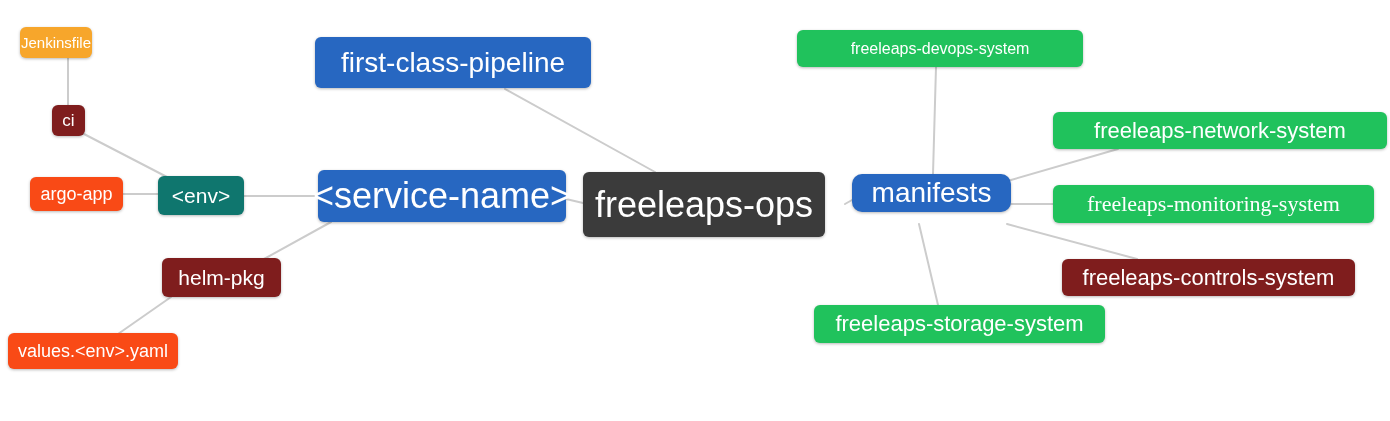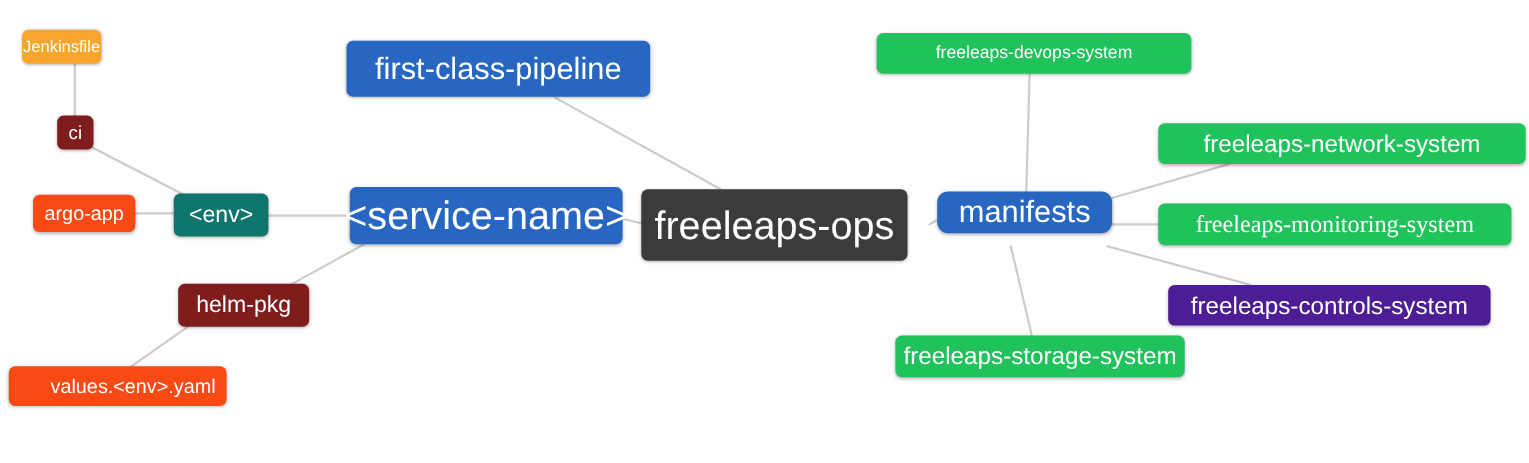--- a/index.html
+++ b/index.html
@@ -22,30 +22,30 @@
     line-height:1;
     cursor:pointer;
     user-select:none;
   }
   
   .n-jenkinsfile{left:20px;top:27px;width:72px;height:31px;font-size:15px;background:#F7A62B;}
   .n-ci{left:52px;top:105px;width:33px;height:31px;font-size:17px;background:#7f1d1d;}
   .n-argo{left:30px;top:177px;width:93px;height:34px;font-size:18px;background:#F94A16;}
   .n-env{left:158px;top:176px;width:86px;height:39px;font-size:21px;background:#0f766e;}
   .n-helm{left:146px;top:258px;width:119px;height:39px;font-size:21px;background:#7f1d1d;margin-left:16px;}
-  .n-values{left:8px;top:333px;width:170px;height:36px;font-size:18px;background:#F94A16;padding-left:28px;}
+  .n-values{left:8px;top:333px;width:170px;height:36px;font-size:18px;background:#F94A16;}
   .n-pipeline{left:315px;top:37px;width:276px;height:51px;font-size:28px;background:#2767C1;text-align:center;}
   .n-service{left:318px;top:170px;width:248px;height:52px;font-size:36px;background:#2767C1;text-align:right;}
   .n-ops{left:583px;top:172px;width:242px;height:65px;font-size:36px;background:#3B3B3B;}
   .n-manifests{left:852px;top:174px;width:159px;height:38px;font-size:28px;background:#2767C1;border-radius:10px;}
   .n-devops{left:797px;top:30px;width:286px;height:37px;font-size:16px;background:#20C25C;}
   .n-network{left:1053px;top:112px;width:334px;height:37px;font-size:22px;background:#20C25C;}
   .n-monitoring{left:1053px;top:185px;width:321px;height:38px;font-size:22px;background:#20C25C;font-family:Liberation Serif, serif;}
-  .n-controls{left:1062px;top:259px;width:293px;height:37px;font-size:22px;background:#4c1d95;}
-  .n-storage{left:814px;top:305px;width:263px;height:38px;font-size:22px;background:#20C25C;}
+  .n-controls{left:1062px;top:259px;width:293px;height:37px;font-size:22px;background:#7f1d1d;}
+  .n-storage{left:814px;top:305px;width:291px;height:38px;font-size:22px;background:#20C25C;}
 </style>
 </head>
 <body>
 
 <div class="canvas">
 
   <svg class="edges" viewBox="0 0 1390 421">
     <line x1="68" y1="57" x2="68" y2="106"></line>
     <line x1="84" y1="134" x2="167" y2="177"></line>
     <line x1="123" y1="194" x2="158" y2="194"></line>

